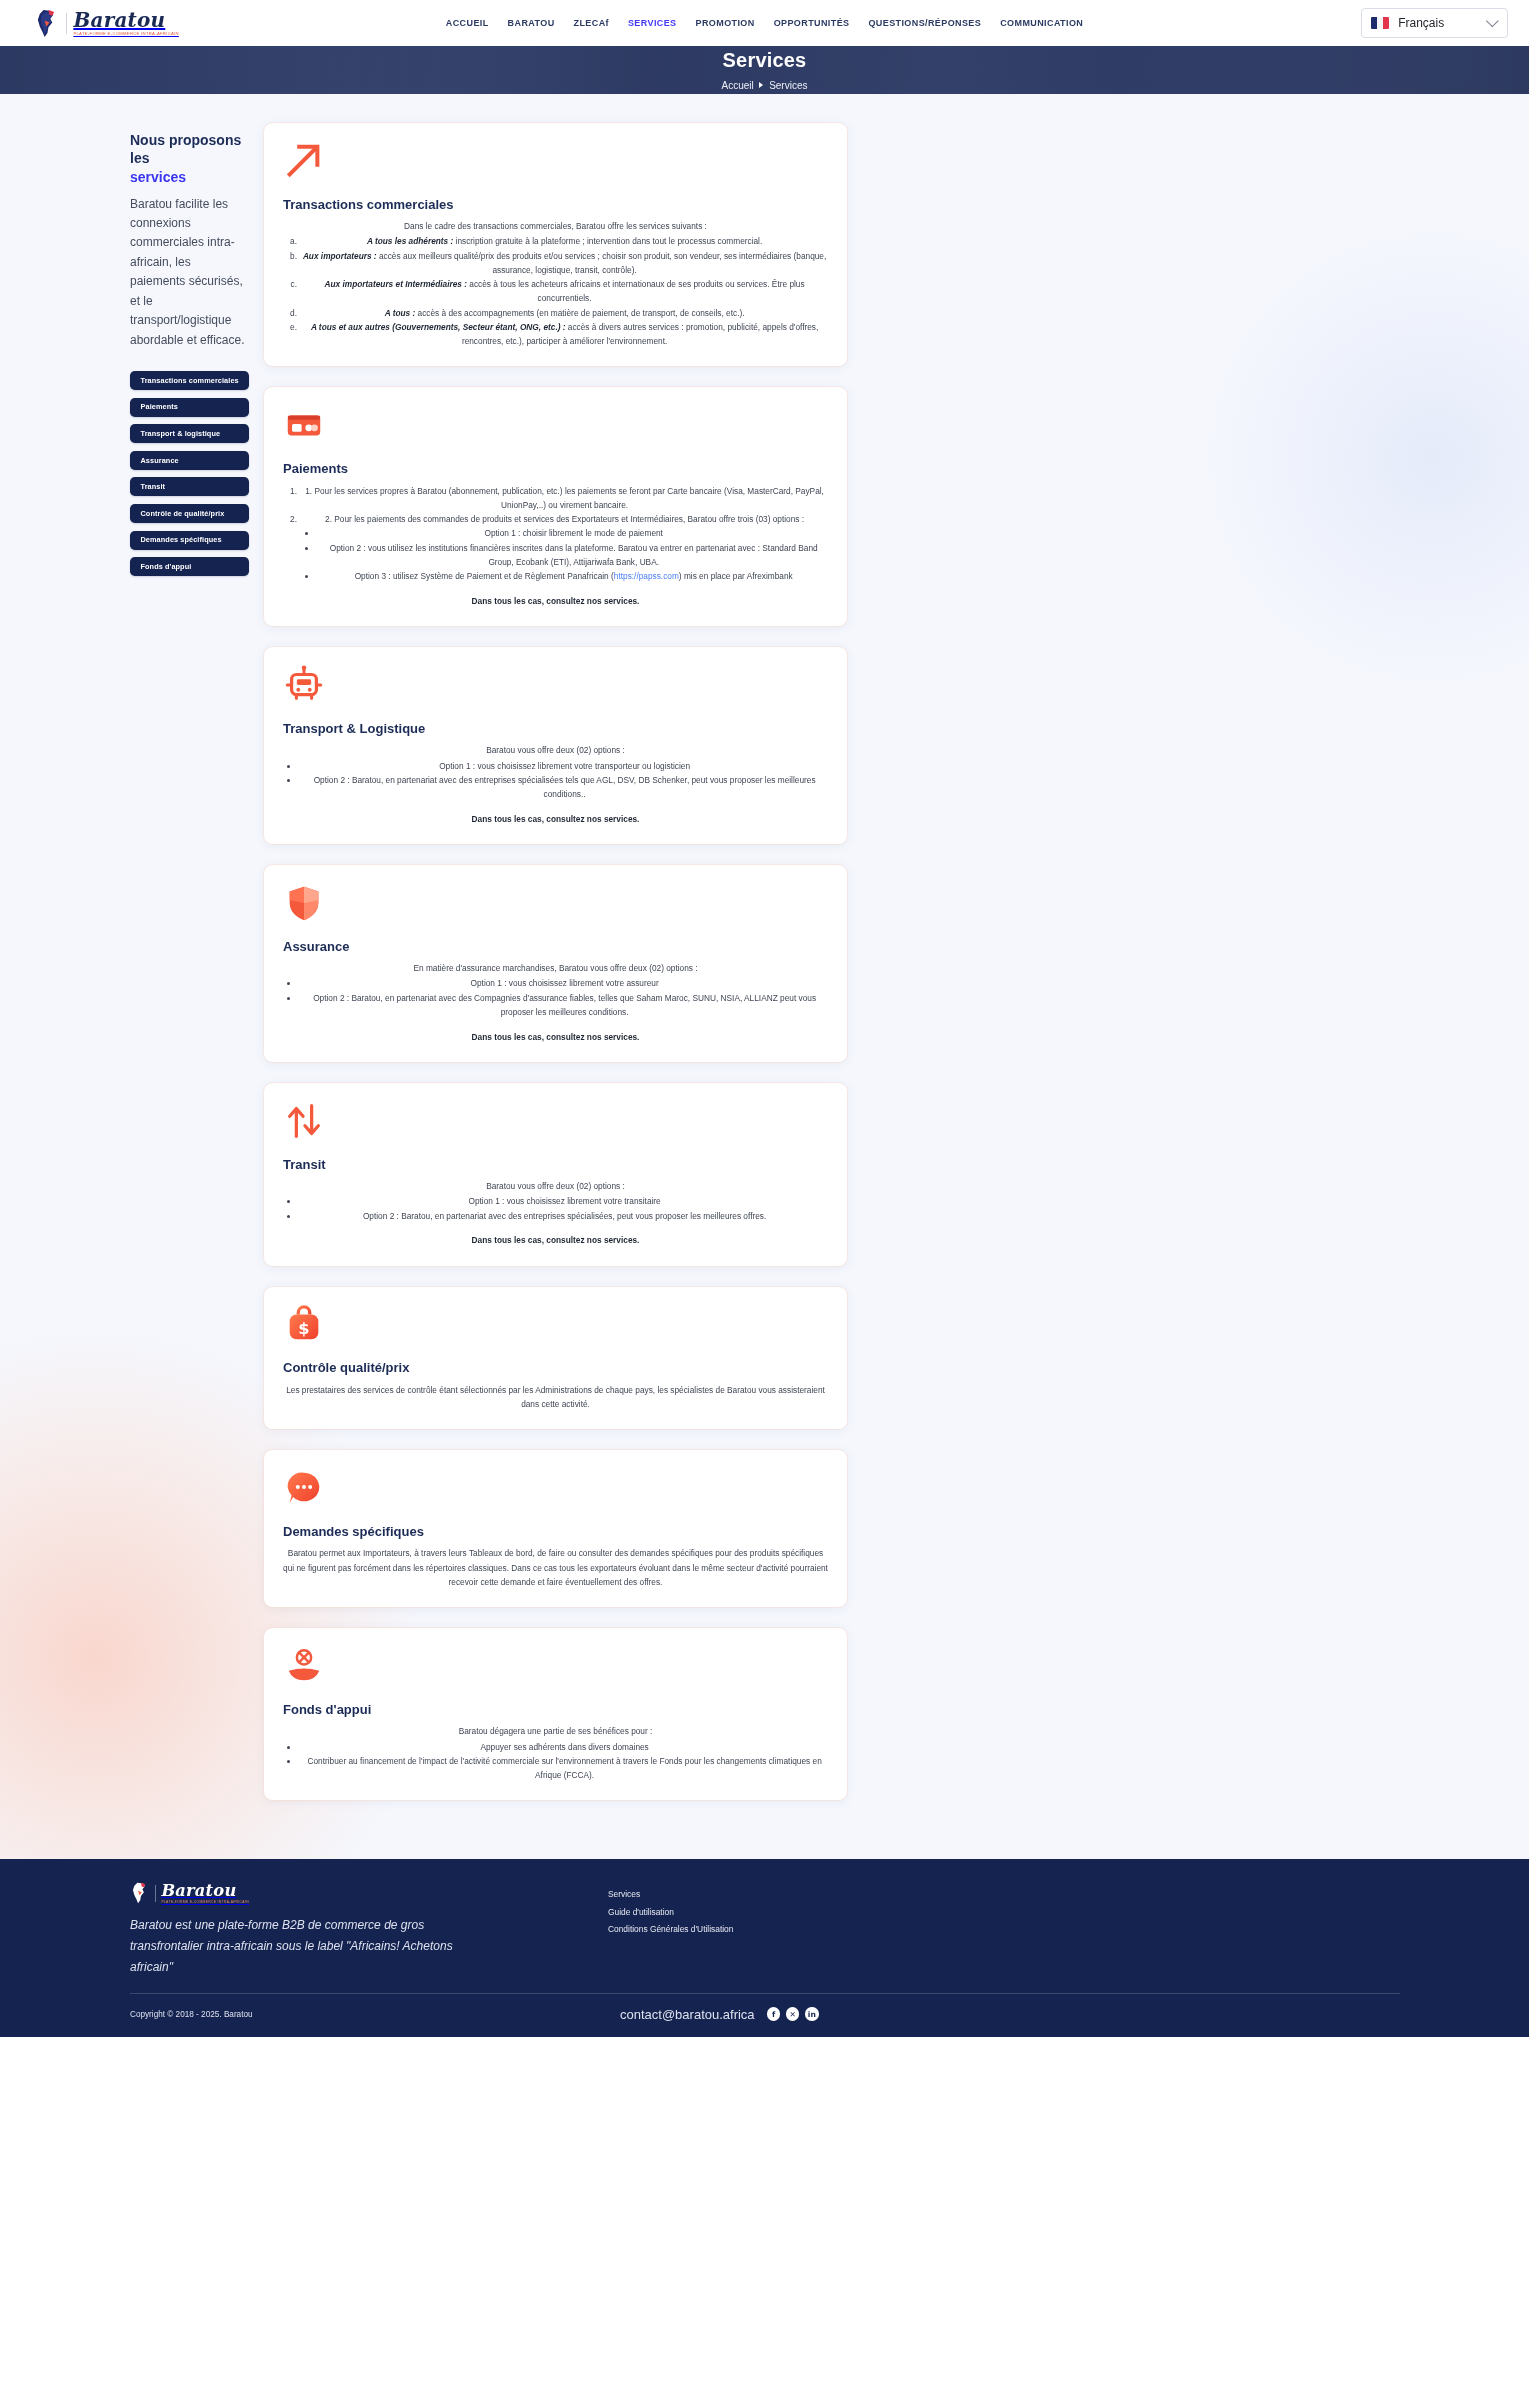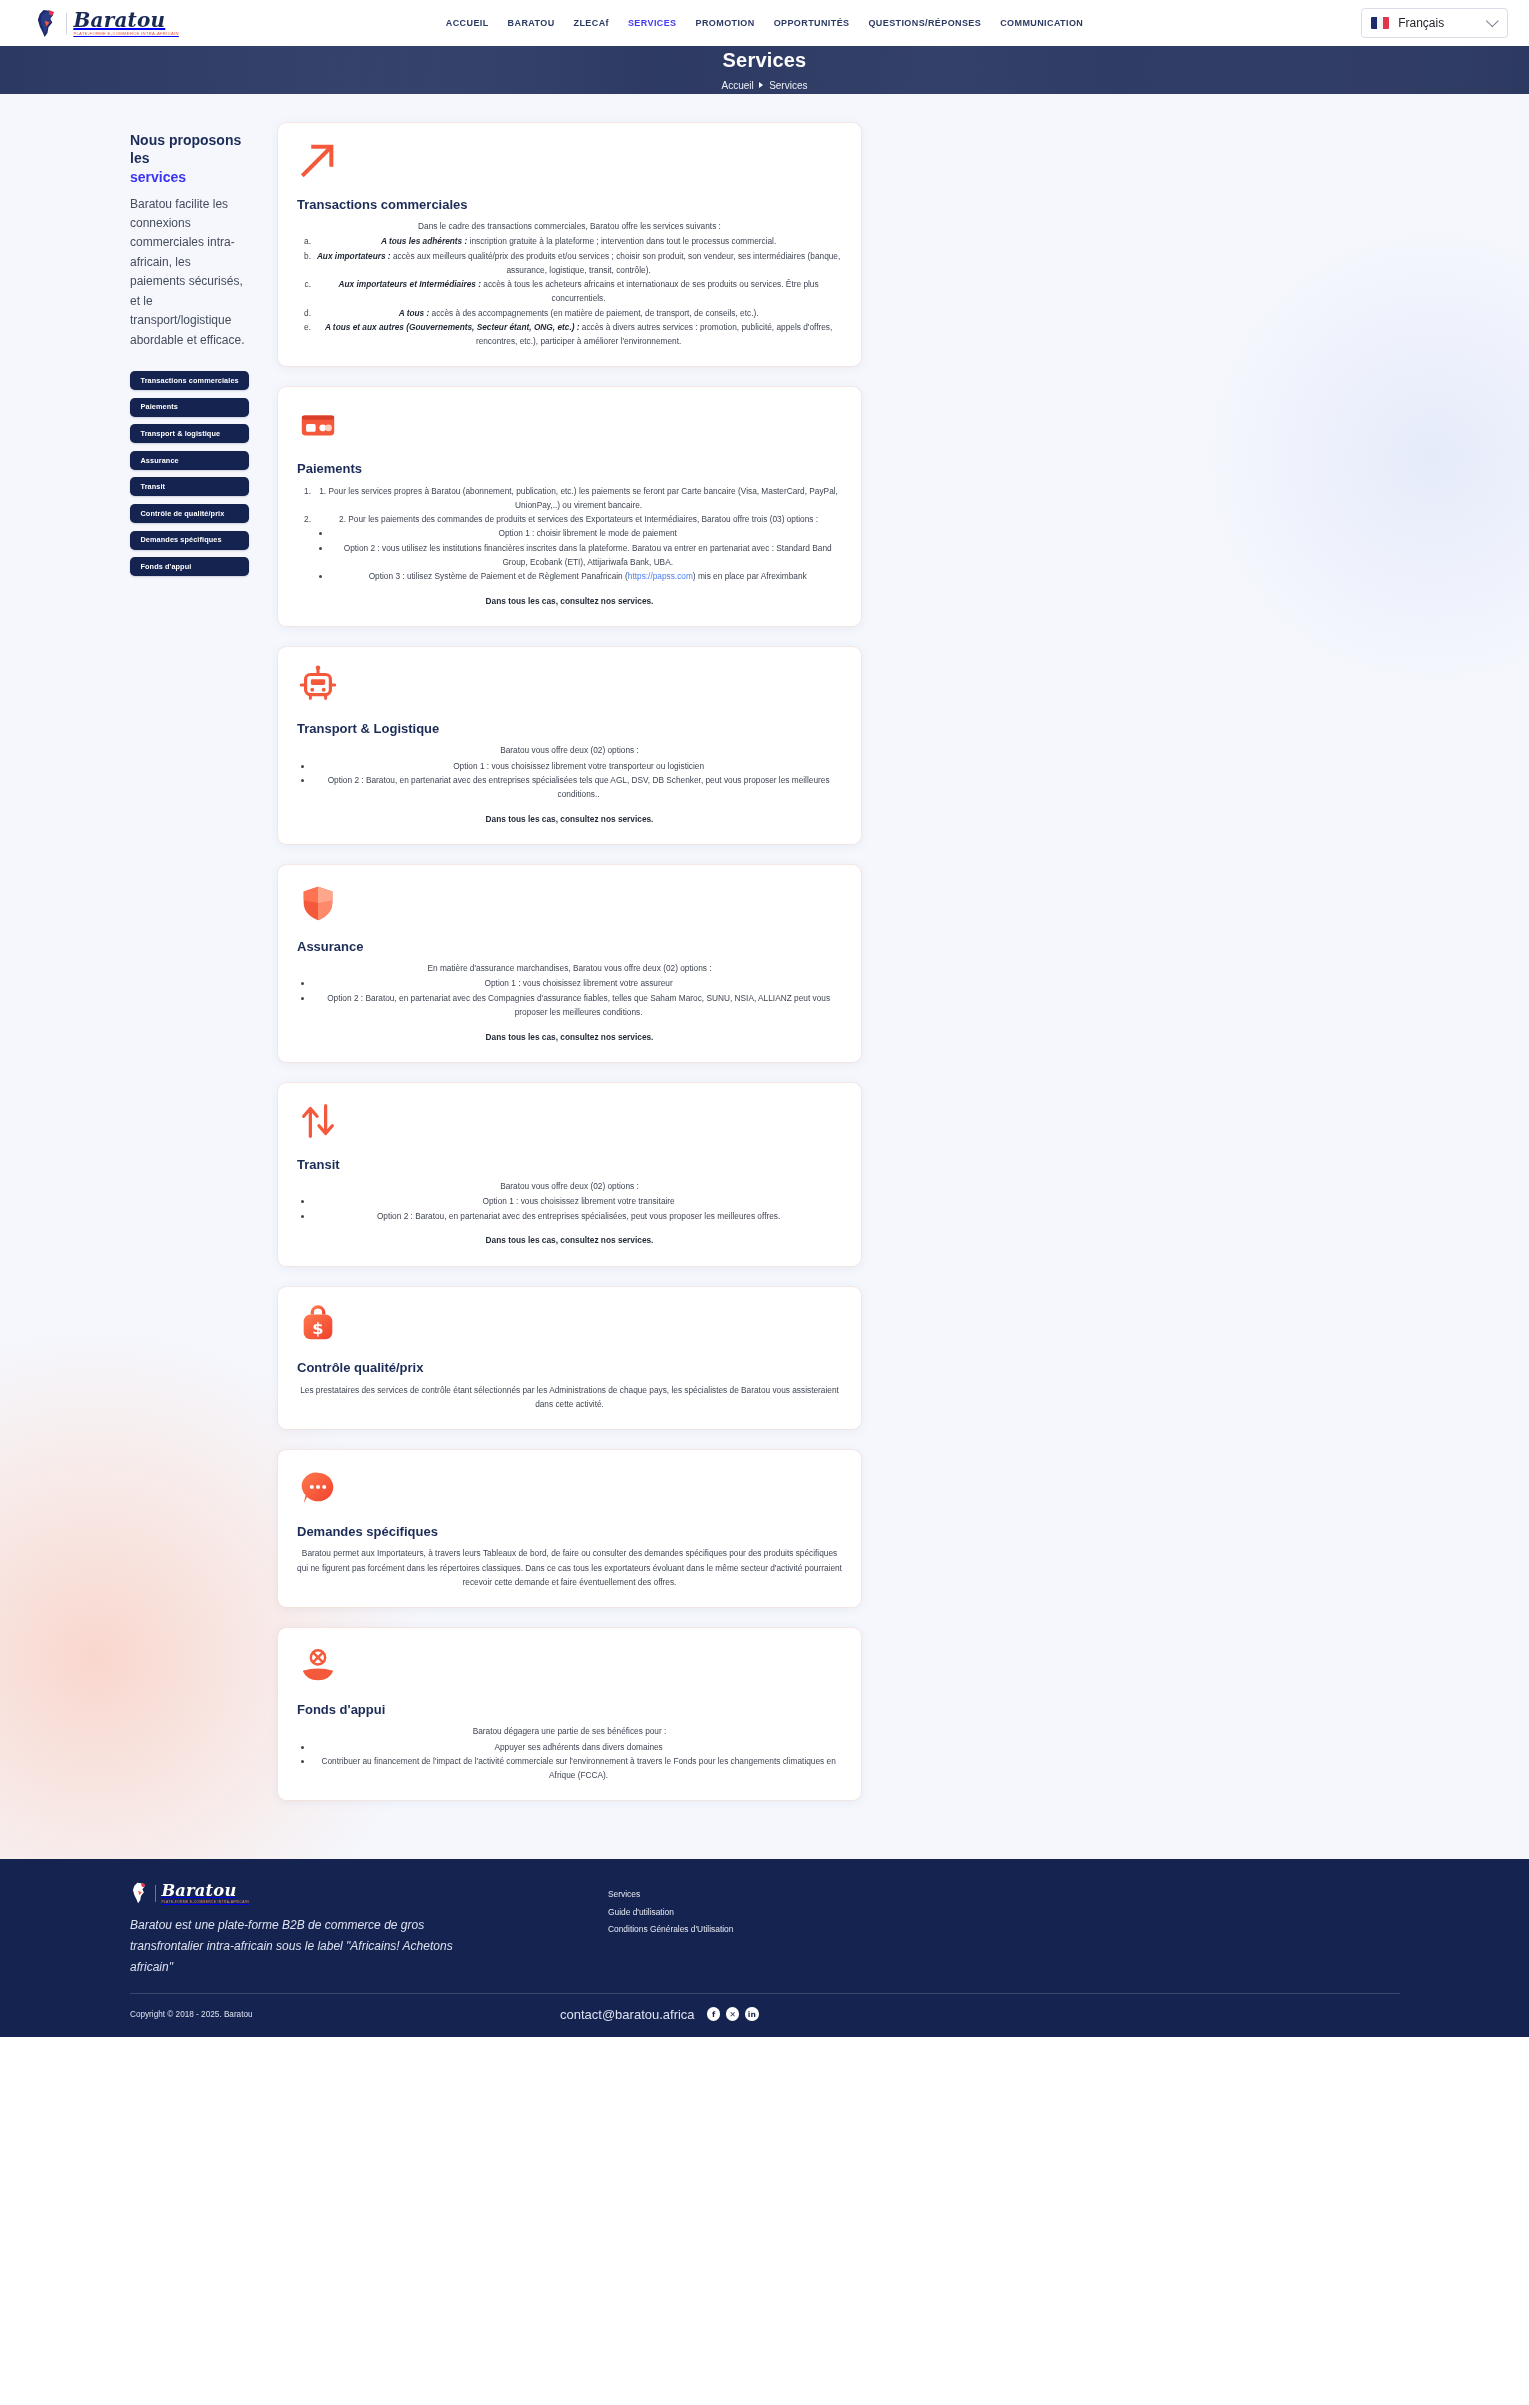--- a/index.html
+++ b/index.html
@@ -156,21 +156,21 @@
     background: radial-gradient(circle, rgba(200,212,245,.34) 0%, rgba(245,247,253,0) 66%);
     pointer-events: none;
   }
 
   .layout {
     position: relative;
     z-index: 2;
     width: 1271px;
     margin: 0 auto;
     display: flex;
-    gap: 29px;
+    gap: 15px;
     align-items: flex-start;
     padding-left: 1px;
   }
 
   
   .sidebar { width: 119px; flex: none; padding-top: 7.6px; }
   .side-title {
     font-size: 14px;
     font-weight: 700;
     color: #1c2c57;
@@ -259,21 +259,21 @@
   .f-about { font-size: 12px; line-height: 1.75; color: #dde2ee; max-width: 336px; font-style: italic; }
   .f-links { display: flex; flex-direction: column; gap: 7.6px; padding-top: 6.7px; }
   .f-links a { font-size: 8.4px; color: #e7eaf2; text-decoration: none; }
 
   .footer-bottom-wrap { width: 1271px; margin: 0 auto; padding-left: 1px; }
   .f-rule { height: 1px; background: rgba(255,255,255,.17); margin: 15.3px 0 0; }
   .footer-bottom {
     display: flex; align-items: center;
     padding: 12.4px 0 15.3px;
   }
-  .f-copy { font-size: 8.2px; color: #dde2ee; width: 430px; flex: none; }
+  .f-copy { font-size: 8.2px; color: #dde2ee; width: 490px; flex: none; }
   .f-contact { display: flex; align-items: center; gap: 12.4px; }
   .f-mail { font-size: 13px; color: #dde2ee; text-decoration: none; }
   .socials { display: flex; gap: 5.7px; }
   .soc {
     width: 13.4px; height: 13.4px; border-radius: 50%;
     background: #ffffff; color: #152350;
     display: flex; align-items: center; justify-content: center;
     font-size: 7.6px; font-weight: 700;
     text-decoration: none;
     font-family: "DejaVu Sans", sans-serif;

